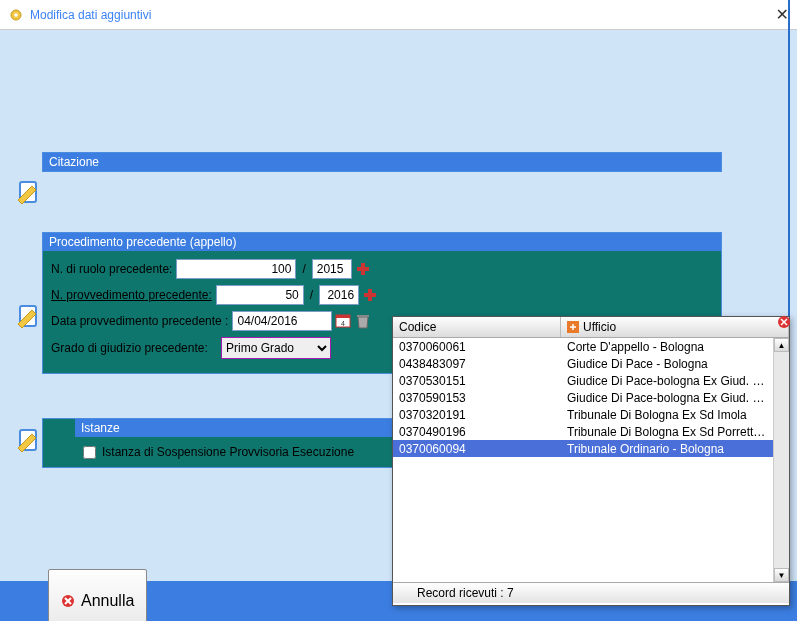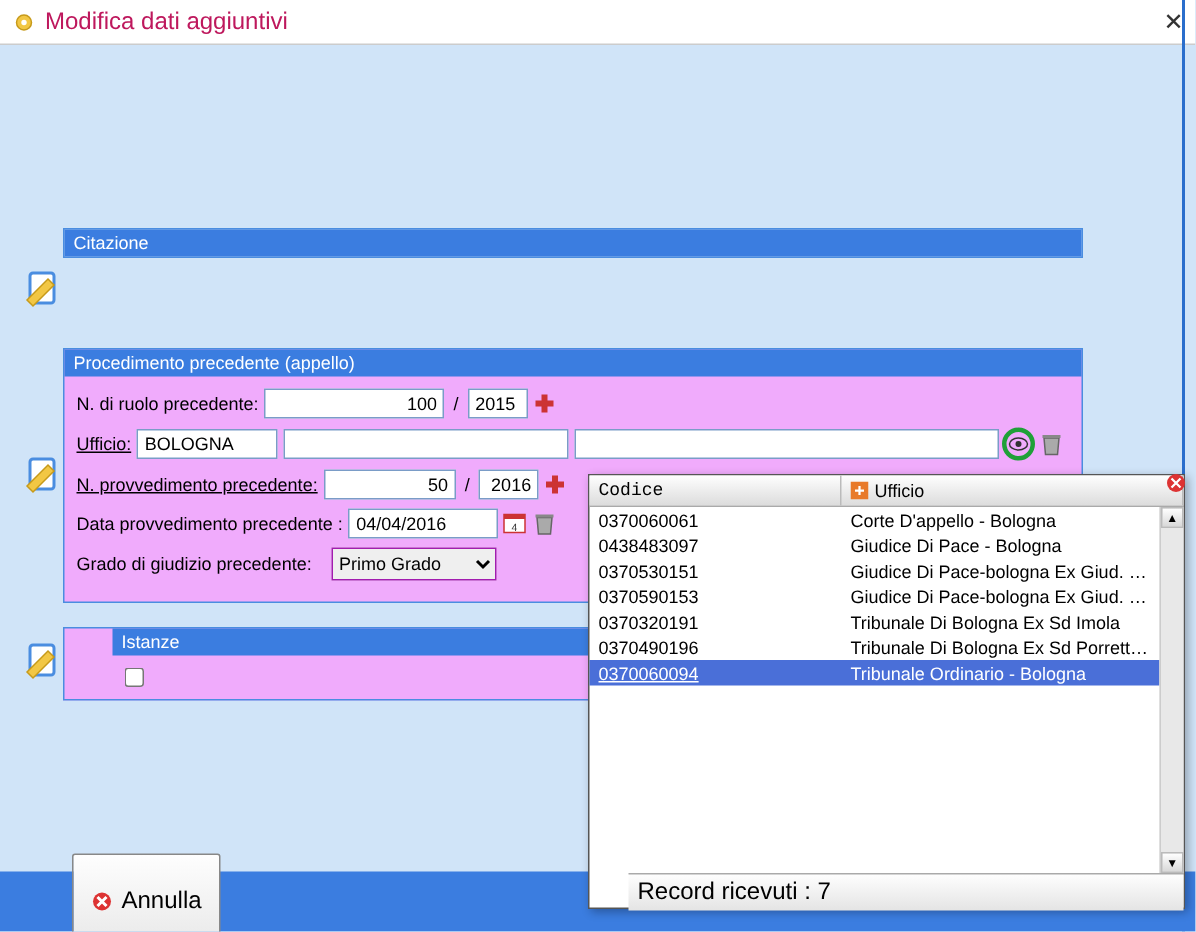--- a/index.html
+++ b/index.html
@@ -1,25 +1,25 @@
 <!DOCTYPE html>
 <html><head>
 <meta charset="utf-8">
 <style>
 * { box-sizing: border-box; margin: 0; padding: 0; font-family: "Segoe UI", Tahoma, sans-serif; }
 body { width: 797px; height: 621px; background: #d0e4f8; position: relative; overflow: hidden; }
 
 .titlebar { height: 30px; background: #fff; display: flex; align-items: center; padding: 0 8px; border-bottom: 1px solid #ccc; position: relative; }
 .titlebar .icon { width: 16px; height: 16px; margin-right: 6px; }
-.titlebar .title { font-size: 16px; color: #be185d; }
+.titlebar .title { font-size: 12px; color: #3b82f6; }
 .titlebar .close { position: absolute; right: 8px; font-size: 16px; color: #333; cursor: pointer; }
 
 .vline { position: absolute; right: 7px; top: 0; width: 2px; height: 621px; background: #2a6ecc; }
 
-.group { position: absolute; background: #f0abfc; border: 1px solid #4a8de0; }
+.group { position: absolute; background: #0f766e; border: 1px solid #4a8de0; }
 .group-header { background: #3b7de0; color: #fff; font-size: 12px; padding: 2px 6px; }
 .group-body { padding: 8px; }
 
 .row { display: flex; align-items: center; margin-bottom: 6px; font-size: 12px; }
 .lbl { font-size: 12px; margin-right: 4px; }
 
 input[type=text] { font-size: 12px; padding: 2px 4px; border: 1px solid #7a9cc7; background: #fff; height: 20px; }
 .blue-input { border: 2px solid #4a5fd0; }
 .green-input { border: 3px solid #1fa038; }
 
@@ -33,21 +33,21 @@
 .btn { background: linear-gradient(#fefefe,#e8e8e8); border: 1px solid #888; padding: 22px 12px; font-size: 16px; display: flex; align-items: center; cursor: pointer; border-radius: 2px; margin-left: 40px; }
 .btn .bicon { width: 14px; height: 14px; margin-right: 6px; }
 
 .dropdown { position: absolute; background: #fff; border: 1px solid #555; box-shadow: 2px 2px 6px rgba(0,0,0,.3); }
 .dd-head { display: flex; background: linear-gradient(#fefefe,#dcdcdc); border-bottom: 1px solid #aaa; font-size: 12px; }
 .dd-head .col { padding: 3px 6px; border-right: 1px solid #bbb; }
 .dd-rows { font-size: 12px; }
 .dd-row { display: flex; height: 17px; align-items: center; cursor: pointer; }
 .dd-row.sel { background: #4a6fd8; color: #fff; }
 .dd-row .cell { padding: 0 6px; overflow: hidden; white-space: nowrap; text-overflow: ellipsis; }
-.dd-foot { border-top: 1px solid #aaa; background: linear-gradient(#fefefe,#e4e4e4); font-size: 16px; padding: 3px 6px; margin-left: 26px; }
+.dd-foot { border-top: 1px solid #aaa; background: linear-gradient(#fefefe,#e4e4e4); font-size: 12px; padding: 3px 24px; }
 
 .dd-close { position: absolute; top: -2px; right: -2px; width: 14px; height: 14px; cursor: pointer; }
 .dd-scroll { position: absolute; top: 0; right: 0; width: 16px; height: 100%; background: #e8e8e8; border-left: 1px solid #ccc; }
 .dd-scroll .up, .dd-scroll .dn { height: 14px; background: linear-gradient(#fff,#d8d8d8); border: 1px solid #bbb; display: flex; align-items: center; justify-content: center; font-size: 8px; }
 .dd-scroll .dn { position: absolute; bottom: 0; width: 100%; }
 
 .chk { display: flex; align-items: center; font-size: 12px; }
 .chk input { margin-right: 6px; }
 
 .slash { margin: 0 6px; }
@@ -103,38 +103,20 @@
       <span class="slash">/</span>
       <input type="text" style="width: 40px; text-align: left;" value="2015">
       <span class="icon-btn">
         <svg width="14" height="14" viewBox="0 0 14 14">
             <rect x="5" y="1" width="4" height="12" fill="#c33"></rect>
             <rect x="1" y="5" width="12" height="4" fill="#c33"></rect>
           </svg>
       </span>
     </div>
     <div class="row">
-      <span class="lbl underline">Ufficio:</span>
-      <input type="text" class="green-input" style="width: 94px; margin-right: 4px;" value="BOLOGNA">
-      <input type="text" style="width: 190px; margin-right: 4px;">
-      <input type="text" style="width: 283px;" value="">
-      <span class="icon-btn" style="border:3px solid #1fa038; border-radius:50%; width:22px; height:22px;">
-        <svg width="14" height="10" viewBox="0 0 14 10">
-            <ellipse cx="7" cy="5" rx="6" ry="4" fill="none" stroke="#333"></ellipse>
-            <circle cx="7" cy="5" r="2" fill="#333"></circle>
-          </svg>
-      </span>
-      <span class="icon-btn">
-        <svg width="14" height="16" viewBox="0 0 14 16">
-            <path d="M2 4 h10 l-1 11 h-8 z" fill="#aaa" stroke="#666"></path>
-            <rect x="1" y="2" width="12" height="2" fill="#888"></rect>
-          </svg>
-      </span>
-    </div>
-    <div class="row">
       <span class="lbl underline">N. provvedimento precedente:</span>
       <input type="text" class="blue-input" style="width: 88px; text-align: right;" value="50">
       <span class="slash">/</span>
       <input type="text" class="blue-input" style="width: 40px; text-align: right;" value="2016">
       <span class="icon-btn">
         <svg width="14" height="14" viewBox="0 0 14 14">
             <rect x="5" y="1" width="4" height="12" fill="#c33"></rect>
             <rect x="1" y="5" width="12" height="4" fill="#c33"></rect>
           </svg>
       </span>
@@ -163,20 +145,21 @@
       </select>
     </div>
   </div>
 </div>
 
 <div class="group" style="left:42px; top:418px; width:680px;padding-left:32px;">
   <div class="group-header">Istanze</div>
   <div class="group-body">
     <label class="chk">
       <input type="checkbox" style="">
+      <span>Istanza di Sospensione Provvisoria Esecuzione</span>
     </label>
   </div>
 </div>
 
 <div class="footer">
   <button class="btn">
     <span class="bicon">
       <svg width="14" height="14" viewBox="0 0 14 14">
           <circle cx="7" cy="7" r="6" fill="#d33"></circle>
           <path d="M4 4 L10 10 M10 4 L4 10" stroke="#fff" stroke-width="2"></path>
@@ -187,21 +170,21 @@
 </div>
 
 <div class="dropdown" style="left:392px; top:316px; width:398px; height:290px;">
   <span class="dd-close">
     <svg width="14" height="14" viewBox="0 0 14 14">
         <circle cx="7" cy="7" r="6" fill="#d33"></circle>
         <path d="M4 4 L10 10 M10 4 L4 10" stroke="#fff" stroke-width="1.5"></path>
       </svg>
   </span>
   <div class="dd-head">
-    <div class="col" style="width:168px;font-family:Liberation Mono, monospace;">Codice</div>
+    <div class="col" style="width:168px;">Codice</div>
     <div class="col" style="flex:1; display:flex; align-items:center;">
       <span style="margin-right:4px; display:inline-flex;">
         <svg width="12" height="12" viewBox="0 0 12 12">
             <rect width="12" height="12" fill="#e87a2a"></rect>
             <path d="M6 3 v6 M3 6 h6" stroke="#fff" stroke-width="1.5"></path>
           </svg>
       </span>
       <span>Ufficio</span>
     </div>
   </div>
@@ -228,18 +211,18 @@
       </div>
       <div class="dd-row">
         <div class="cell" style="width: 168px;">0370320191</div>
         <div class="cell" style="flex: 1 1 0%;">Tribunale Di Bologna Ex Sd Imola</div>
       </div>
       <div class="dd-row">
         <div class="cell" style="width: 168px;">0370490196</div>
         <div class="cell" style="flex: 1 1 0%;">Tribunale Di Bologna Ex Sd Porretta ...</div>
       </div>
       <div class="dd-row sel">
-        <div class="cell" style="width: 168px; text-decoration: underline;">0370060094</div>
+        <div class="cell" style="width: 168px;">0370060094</div>
         <div class="cell" style="flex: 1 1 0%;">Tribunale Ordinario - Bologna</div>
       </div>
     </div>
   <div class="dd-foot">Record ricevuti : 7</div>
 </div>
 
 </body></html>

